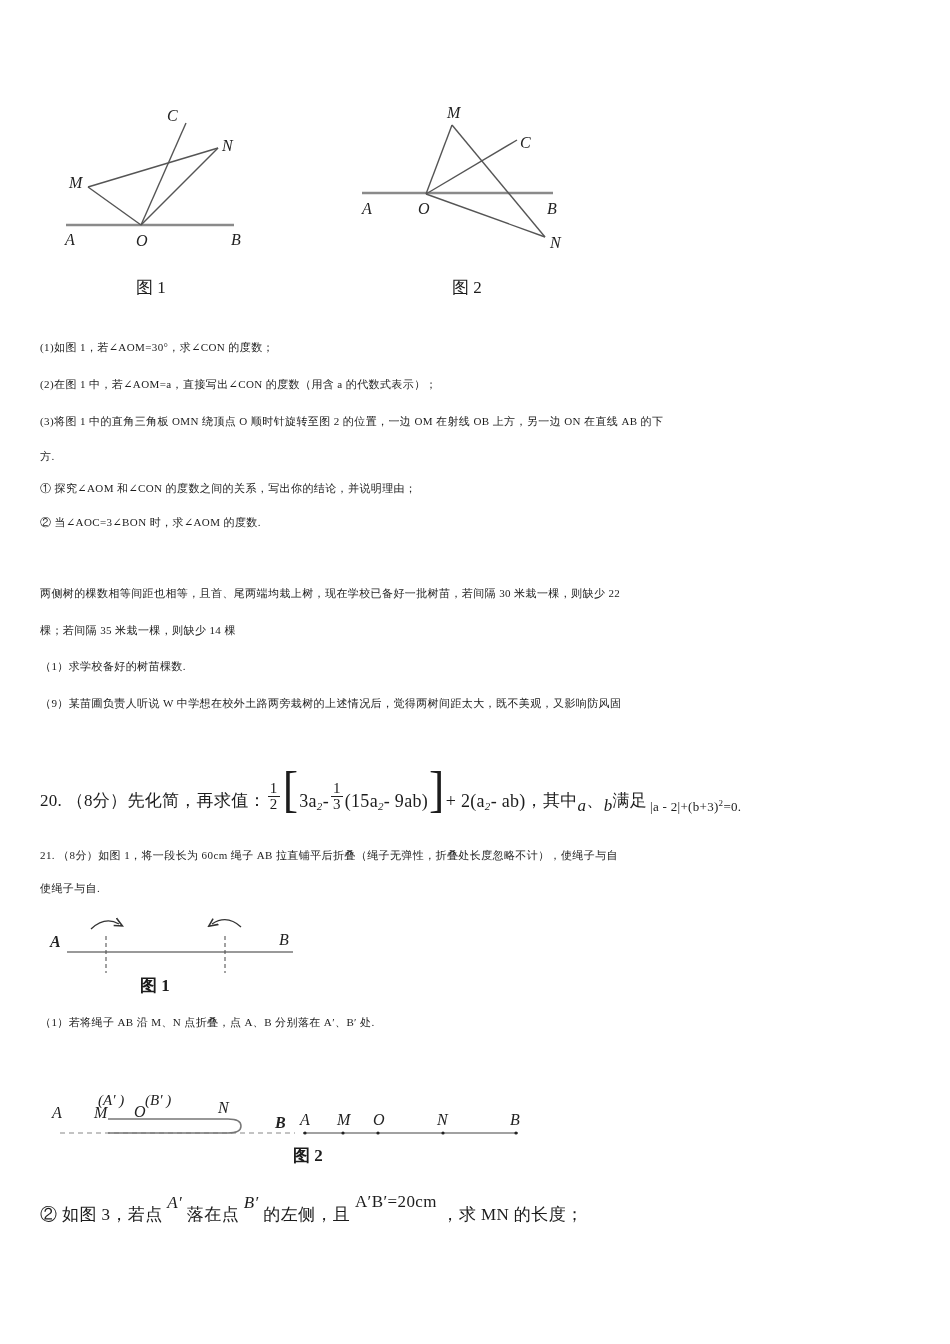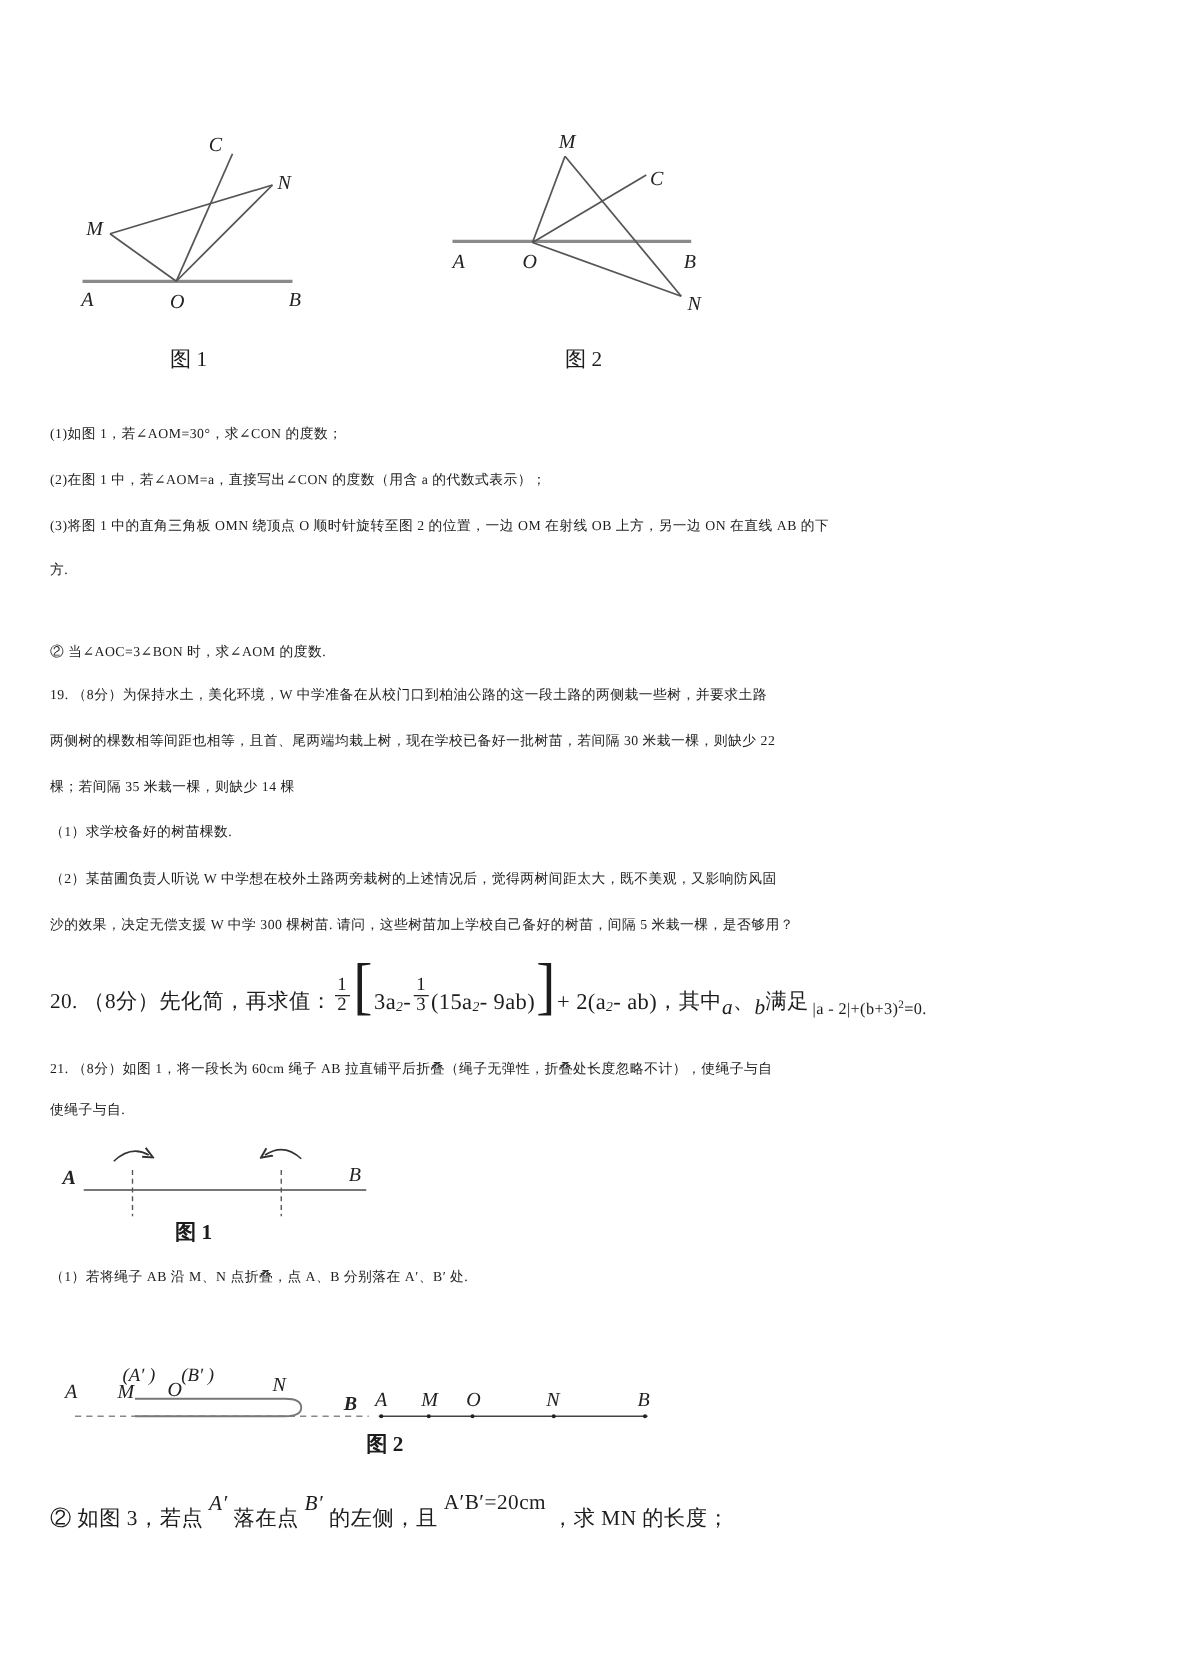--- a/index.html
+++ b/index.html
@@ -66,28 +66,27 @@
     <text x="70" y="116">O</text>
     <text x="199" y="116">B</text>
     <text x="202" y="150">N</text>
   </svg>
   <div class="cap" style="left:452px;top:276px">图 2</div>
 
   <div class="tline" style="top:337px">(1)如图 1，若∠AOM=30°，求∠CON 的度数；</div>
   <div class="tline" style="top:374px">(2)在图 1 中，若∠AOM=a，直接写出∠CON 的度数（用含 a 的代数式表示）；</div>
   <div class="tline" style="top:411px">(3)将图 1 中的直角三角板 OMN 绕顶点 O 顺时针旋转至图 2 的位置，一边 OM 在射线 OB 上方，另一边 ON 在直线 AB 的下</div>
   <div class="tline" style="top:446px">方.</div>
+  <div class="tline" style="top:478px">① 探究∠AOM 和∠CON 的度数之间的关系，写出你的结论，并说明理由；</div>
   <div class="tline" style="top:512px">② 当∠AOC=3∠BON 时，求∠AOM 的度数.</div>
 
-  <div class="tline" style="top:546px">19. （8分）为保持水土，美化环境，W 中学准备在从校门口到柏油公路的这一段土路的两侧栽一些树，并要求土路</div>
   <div class="tline" style="top:583px">两侧树的棵数相等间距也相等，且首、尾两端均栽上树，现在学校已备好一批树苗，若间隔 30 米栽一棵，则缺少 22</div>
   <div class="tline" style="top:620px">棵；若间隔 35 米栽一棵，则缺少 14 棵</div>
   <div class="tline" style="top:656px">（1）求学校备好的树苗棵数.</div>
-  <div class="tline" style="top:693px">（2）某苗圃负责人听说 W 中学想在校外土路两旁栽树的上述情况后，觉得两树间距太大，既不美观，又影响防风固</div>
-  <div class="tline" style="top:730px">沙的效果，决定无偿支援 W 中学 300 棵树苗. 请问，这些树苗加上学校自己备好的树苗，间隔 5 米栽一棵，是否够用？</div>
+  <div class="tline" style="top:693px">（9）某苗圃负责人听说 W 中学想在校外土路两旁栽树的上述情况后，觉得两树间距太大，既不美观，又影响防风固</div>
 
   <div class="formula">
     <span>20. （8分）先化简，再求值：</span>
     <span class="frac">
       <span class="num">1</span>
       <span class="den">2</span>
     </span>
     <span class="bigbr">[</span>
     <span class="mi">3a</span>
       <sup class="e">2</sup>

